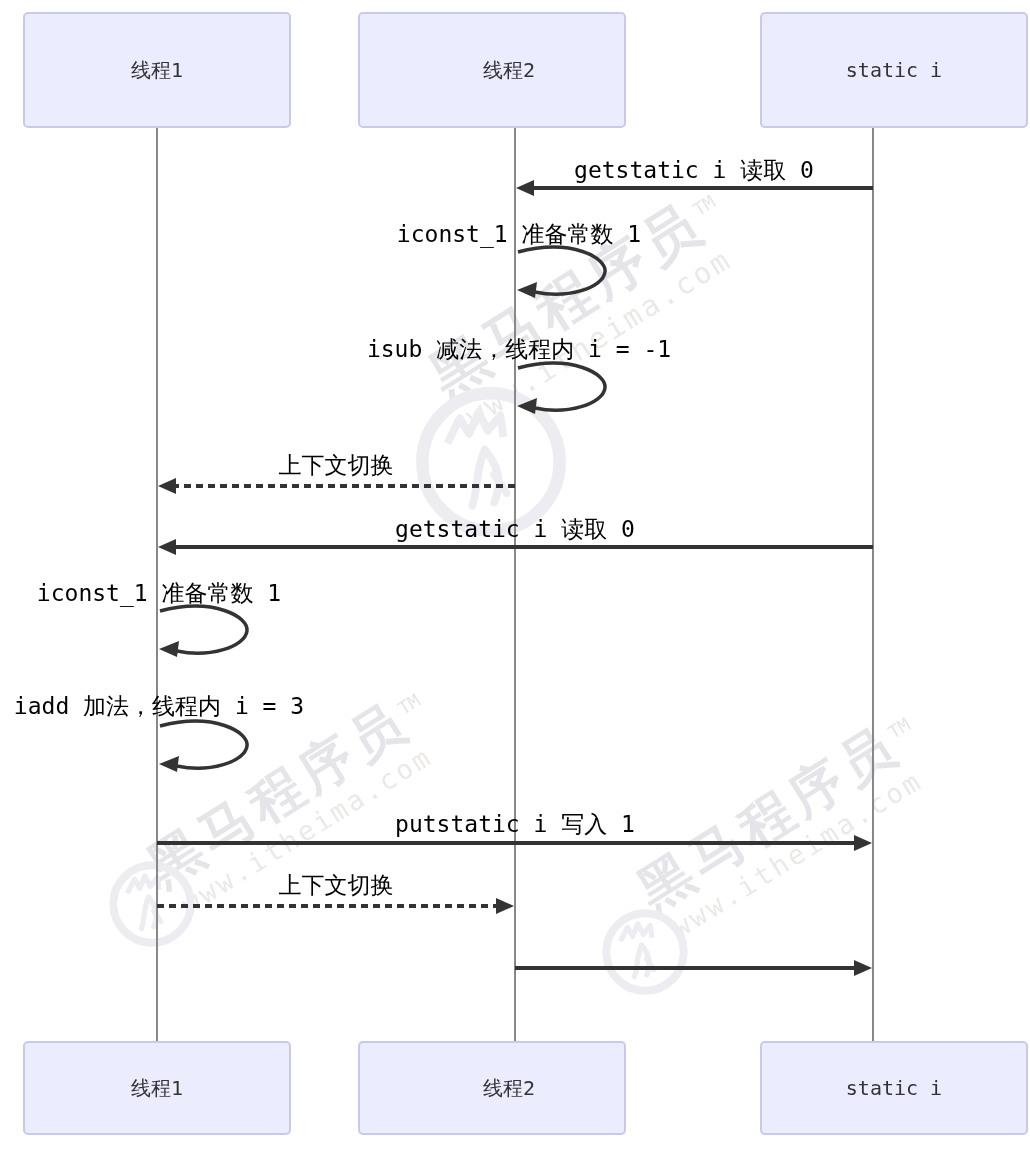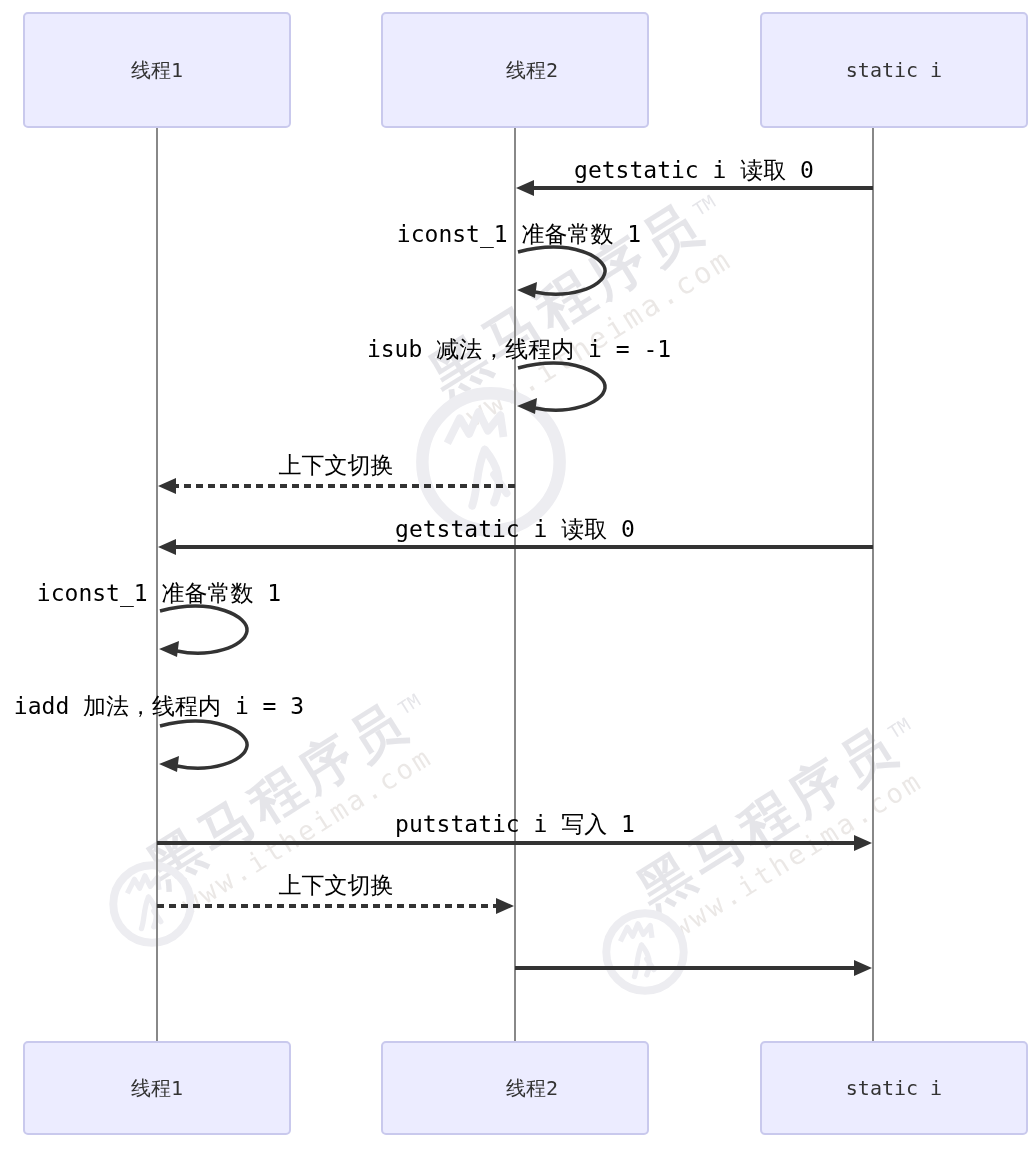--- a/index.html
+++ b/index.html
@@ -28,21 +28,21 @@
     font-size:23px;color:#000000;z-index:2;
   }
   
   .actor{
     position:absolute;width:268px;display:flex;align-items:center;justify-content:center;
     background:#ECECFF;border:2px solid #c9c9ed;border-radius:5px;
     font-size:20px;color:#333333;z-index:2;box-sizing:border-box;
   }
   .actor.top{top:12px;height:116px;}
   .actor.bottom{top:1041px;height:94px;}
-  .a1{left:23px;} .a2{left:381px;padding-left:34px;} .a3{left:760px;}
+  .a1{left:23px;} .a2{left:358px;padding-left:34px;} .a3{left:760px;}
 </style>
 </head>
 <body>
 
 <div class="stage">
 
   <div class="wm-layer">
 
     <div class="wm" style="left:420px;top:262px;">
       <div class="wm-brand"><span>黑马程序员</span><sup>TM</sup></div>

